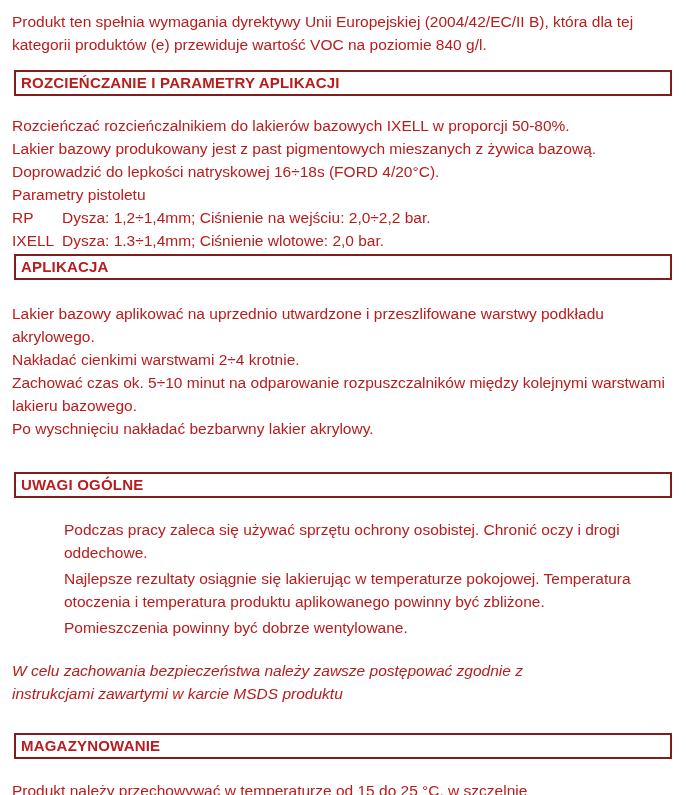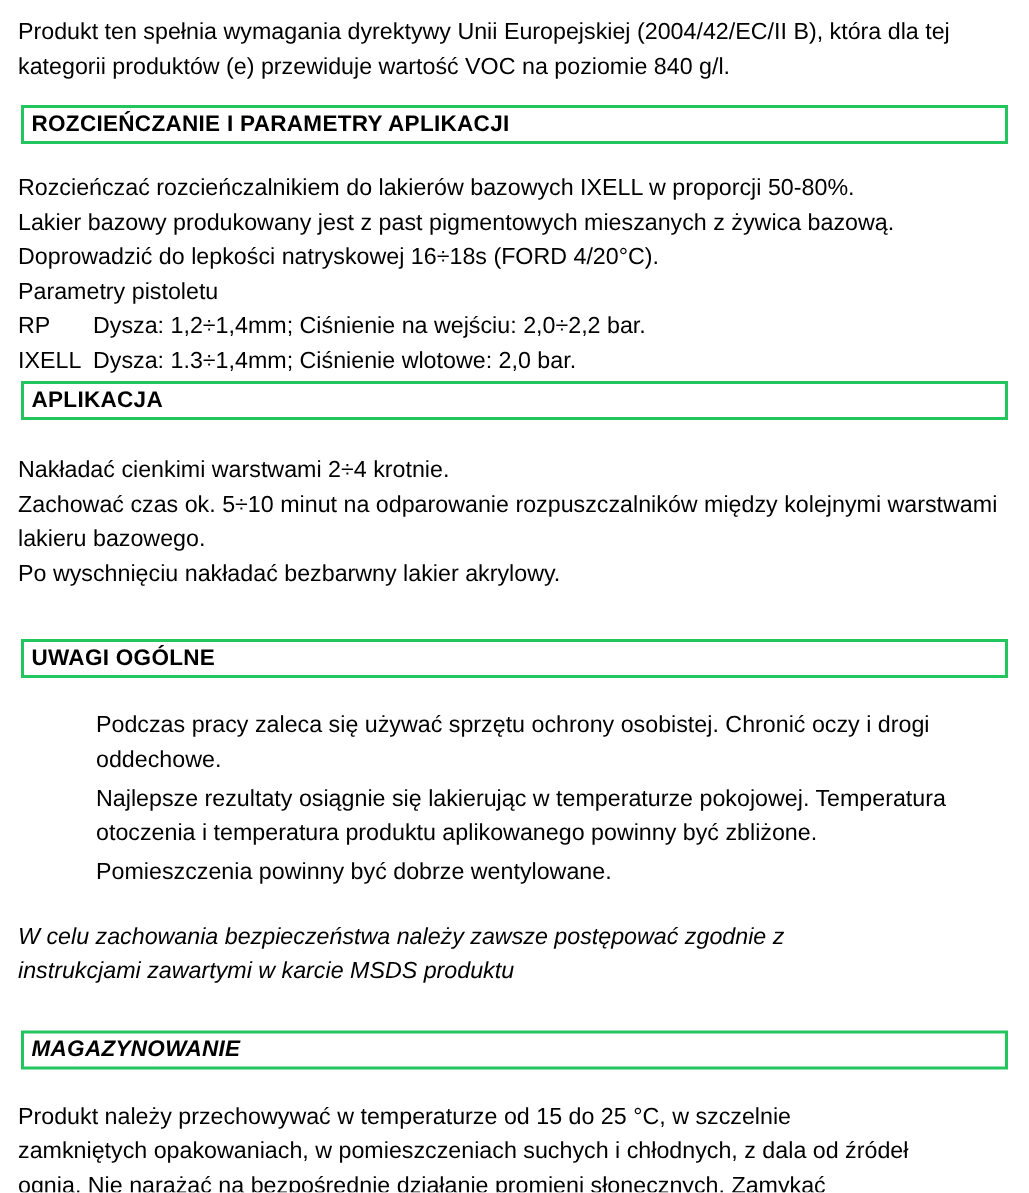--- a/index.html
+++ b/index.html
@@ -3,29 +3,29 @@
 <meta charset="utf-8">
 <style>
   html,body{margin:0;padding:0;background:#ffffff;}
   .page{
     position:relative;
     width:686px;
     height:795px;
     box-sizing:border-box;
     padding:8px 14px 0 12px;
     background:#ffffff;
-    color:#000000;
+    color:#b91c1c;
     font-family:"Liberation Sans", sans-serif;
     font-size:15.5px;
     line-height:23px;
     overflow:hidden;
   }
   p{margin:0;}
   .section-header{
-    border:2px solid #22c55e;
+    border:2px solid #7f1d1d;
     font-weight:bold;
     padding:0 5px;
     margin-left:2px;
     line-height:22px;
     font-size:15px;
     letter-spacing:0.2px;
   }
   .intro{margin-top:2px;}
   .mt-hdr1{margin-top:14px;}
   .mt-para1{margin-top:18px;}
@@ -33,21 +33,21 @@
   .gunrow{display:flex;}
   .gunlabel{flex:0 0 50px;}
   .mt-hdr2{margin-top:2px;}
   .mt-para2{margin-top:22px;}
   .mt-hdr3{margin-top:32px;}
   .notes{margin-top:20px;padding-left:52px;padding-right:10px;}
   .notes p + p{margin-top:3px;}
   .note{display:flex;margin-top:20px;}
   .note-label{font-weight:bold;flex:0 0 56px;}
   .note-text{font-style:italic;max-width:560px;}
-  .mt-hdr4{margin-top:28px;font-style:italic;}
+  .mt-hdr4{margin-top:28px;}
   .mt-storage{margin-top:20px;max-width:600px;}
 </style>
 </head>
 <body>
 
 <div class="page">
 
   <p class="intro">Produkt ten spełnia wymagania dyrektywy Unii Europejskiej (2004/42/EC/II B), która dla tej kategorii produktów (e) przewiduje wartość VOC na poziomie 840 g/l.</p>
 
   <div class="section-header mt-hdr1">ROZCIEŃCZANIE I PARAMETRY APLIKACJI</div>
@@ -66,20 +66,21 @@
     </div>
     <div class="gunrow">
       <span class="gunlabel">IXELL</span>
       <span>Dysza: 1.3÷1,4mm; Ciśnienie wlotowe: 2,0 bar.</span>
     </div>
   </div>
 
   <div class="section-header mt-hdr2">APLIKACJA</div>
 
   <div class="mt-para2">
+    <p>Lakier bazowy aplikować na uprzednio utwardzone i przeszlifowane warstwy podkładu akrylowego.</p>
     <p>Nakładać cienkimi warstwami 2÷4 krotnie.</p>
     <p>Zachować czas ok. 5÷10 minut  na odparowanie rozpuszczalników między kolejnymi warstwami lakieru bazowego.</p>
     <p>Po wyschnięciu nakładać bezbarwny lakier akrylowy.</p>
   </div>
 
   <div class="section-header mt-hdr3">UWAGI OGÓLNE</div>
 
   <div class="notes">
     <p>Podczas pracy zaleca się używać sprzętu ochrony osobistej. Chronić oczy i drogi oddechowe.</p>
     <p>Najlepsze rezultaty osiągnie się lakierując w temperaturze pokojowej. Temperatura otoczenia i temperatura produktu aplikowanego powinny być zbliżone.</p>

